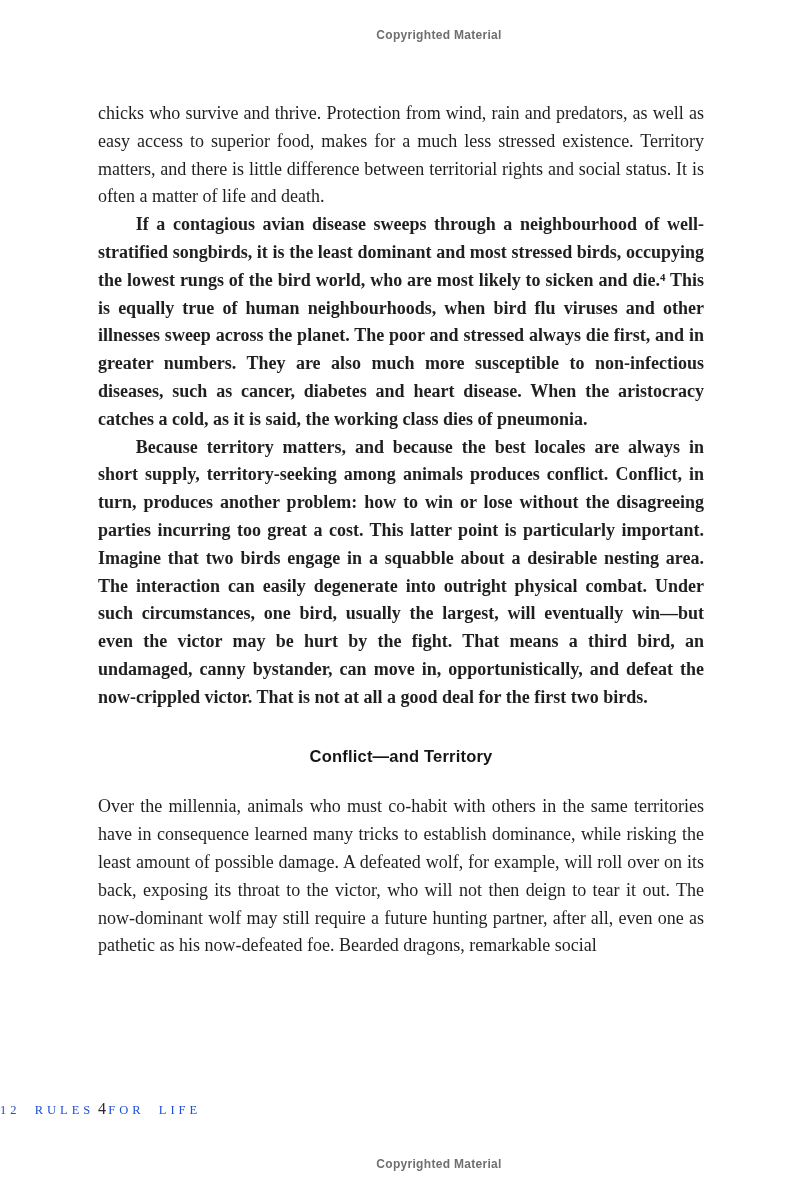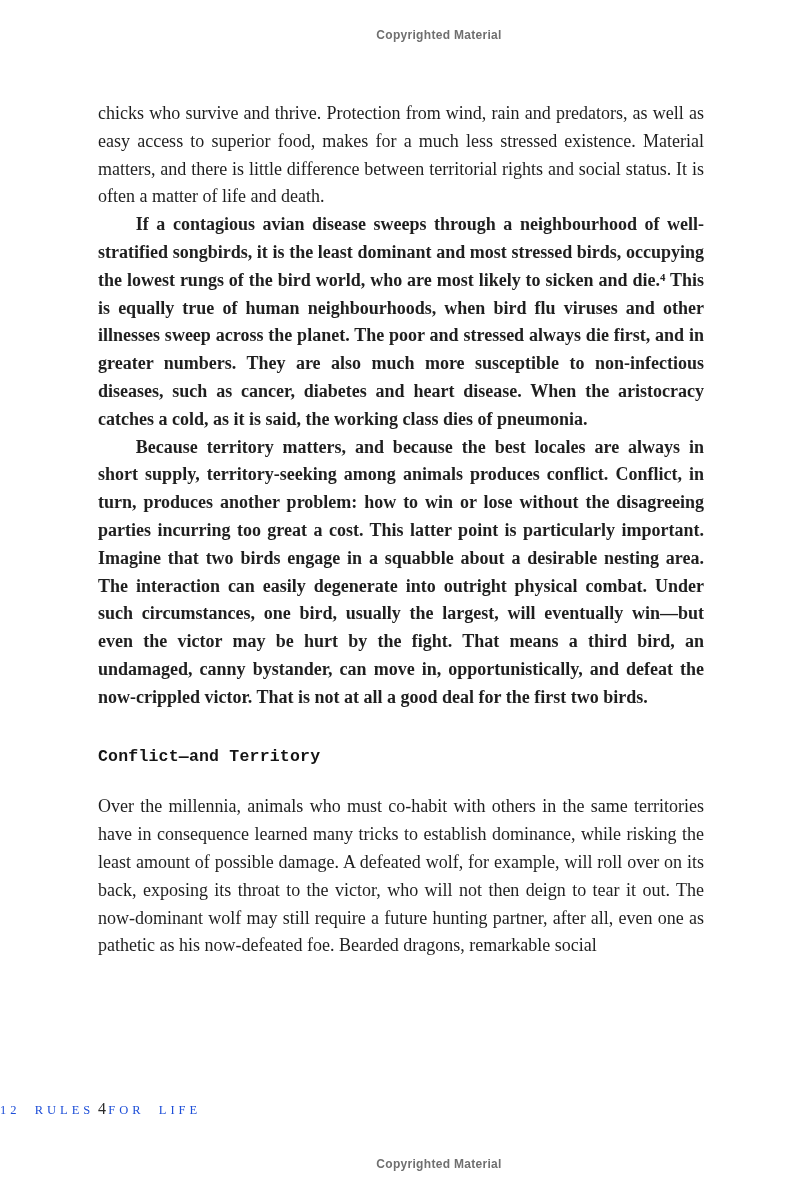--- a/index.html
+++ b/index.html
@@ -43,26 +43,26 @@
   }
   .para {
     margin: 0;
   }
   .para.indent {
     text-indent: 2.1em;
     font-weight: bold;
   }
   .section-heading {
     margin: 31px 0 23px 0;
-    font-family: Liberation Mono, monospace;
+    font-family: Liberation Sans, sans-serif;
     font-size: 16.5px;
     font-weight: bold;
     letter-spacing: 0.2px;
     color: #151515;
-    text-align: left;
+    text-align: center;
   }
   .footer {
     position: absolute;
     top: 1100px;
     left: 0;
     width: 100%;
     height: 22px;
   }
   .page-number {
     position: absolute;
@@ -83,21 +83,21 @@
   }
 </style>
 </head>
 <body>
 
 <div class="page">
 
   <div class="copyright-notice top">Copyrighted Material</div>
 
   <div class="body-text">
-    <p class="para">chicks who survive and thrive. Protection from wind, rain and predators, as well as easy access to superior food, makes for a much less stressed existence. Material matters, and there is little difference between territorial rights and social status. It is often a matter of life and death.</p>
+    <p class="para">chicks who survive and thrive. Protection from wind, rain and predators, as well as easy access to superior food, makes for a much less stressed existence. Territory matters, and there is little difference between territorial rights and social status. It is often a matter of life and death.</p>
     <p class="para indent">If a contagious avian disease sweeps through a neighbourhood of well-stratified songbirds, it is the least dominant and most stressed birds, occupying the lowest rungs of the bird world, who are most likely to sicken and die.⁴ This is equally true of human neighbourhoods, when bird flu viruses and other illnesses sweep across the planet. The poor and stressed always die first, and in greater numbers. They are also much more susceptible to non-infectious diseases, such as cancer, diabetes and heart disease. When the aristocracy catches a cold, as it is said, the working class dies of pneumonia.</p>
     <p class="para indent">Because territory matters, and because the best locales are always in short supply, territory-seeking among animals produces conflict. Conflict, in turn, produces another problem: how to win or lose without the disagreeing parties incurring too great a cost. This latter point is particularly important. Imagine that two birds engage in a squabble about a desirable nesting area. The interaction can easily degenerate into outright physical combat. Under such circumstances, one bird, usually the largest, will eventually win—but even the victor may be hurt by the fight. That means a third bird, an undamaged, canny bystander, can move in, opportunistically, and defeat the now-crippled victor. That is not at all a good deal for the first two birds.</p>
     <h2 class="section-heading">Conflict—and Territory</h2>
     <p class="para">Over the millennia, animals who must co-habit with others in the same territories have in consequence learned many tricks to establish dominance, while risking the least amount of possible damage. A defeated wolf, for example, will roll over on its back, exposing its throat to the victor, who will not then deign to tear it out. The now-dominant wolf may still require a future hunting partner, after all, even one as pathetic as his now-defeated foe. Bearded dragons, remarkable social</p>
   </div>
 
   <div class="footer">
     <span class="page-number">4</span>
     <span class="running-title">12 RULES FOR LIFE</span>
   </div>

